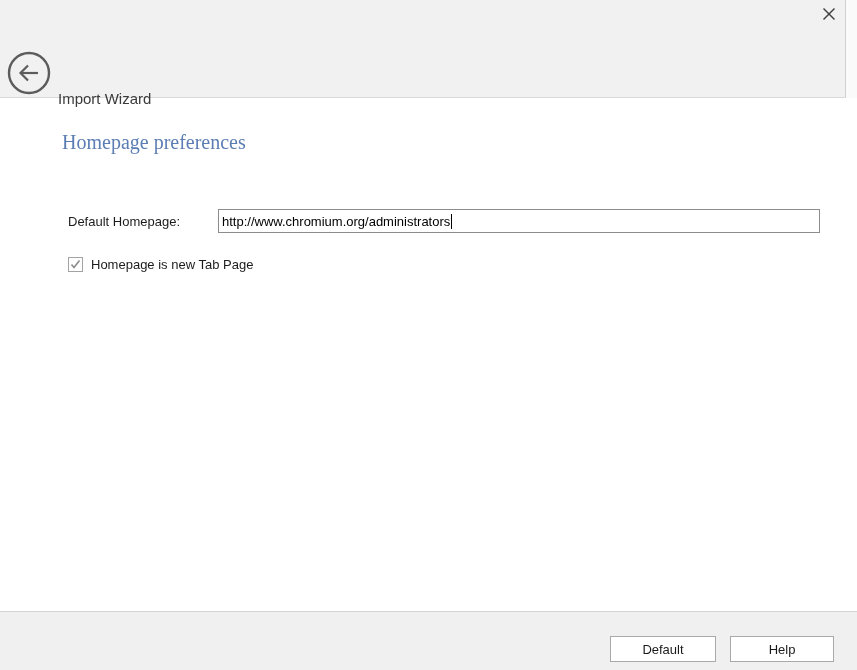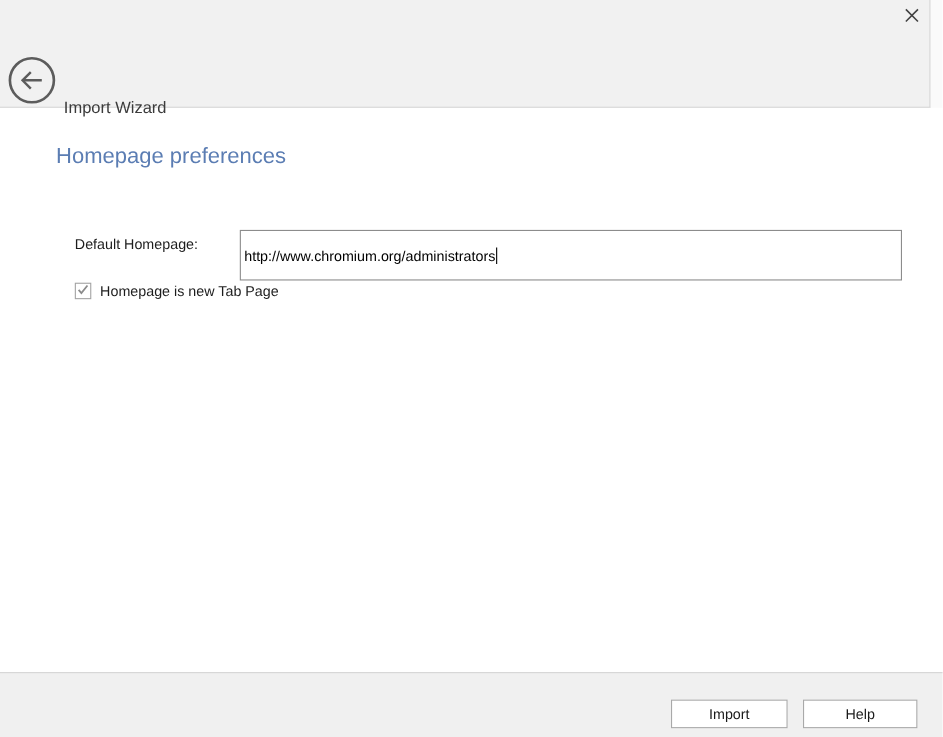--- a/index.html
+++ b/index.html
@@ -50,37 +50,38 @@
     left: 58px; top: 64px;
     font-size: 15px;
     line-height: 18px;
     color: #3b3b3b;
     margin-top: 26px;
   }
 
   
   .page-title {
     position: absolute;
-    left: 51px; top: 131px;
+    left: 62px; top: 131px;
     font-size: 20px;
     color: #5b7db3;
+    font-family: Liberation Serif, serif;
   }
   .field-label {
     position: absolute;
     left: 68px; top: 214px;
     font-size: 13px;
     color: #1c1c1c;
   }
   .url-input {
     position: absolute;
     left: 218px; top: 209px;
     width: 594px; height: 20px;
     border: 1px solid #8c8c8c;
     background: #ffffff;
-    padding: 12px 3px;
+    padding: 1px 3px;
     display: flex;
     align-items: center;
     font-size: 13px;
     color: #000000;
     cursor: text;
     white-space: nowrap;
     overflow: hidden;
   }
   .caret {
     display: inline-block;
@@ -178,17 +179,17 @@
       <span class="check">
         <svg width="11" height="11" viewBox="0 0 11 11">
           <polyline points="1.5,5.5 4,8.5 9.5,1.5" fill="none" stroke="#8b8b8b" stroke-width="1.6"></polyline>
         </svg>
       </span>
     </span>
     <span class="checkbox-label">Homepage is new Tab Page</span>
   </div>
 
   <div class="footer">
-    <button class="btn btn-cancel">Import</button>
+    <button class="btn btn-cancel">Default</button>
     <button class="btn btn-help">Help</button>
   </div>
 
 </div>
 
 </body></html>

